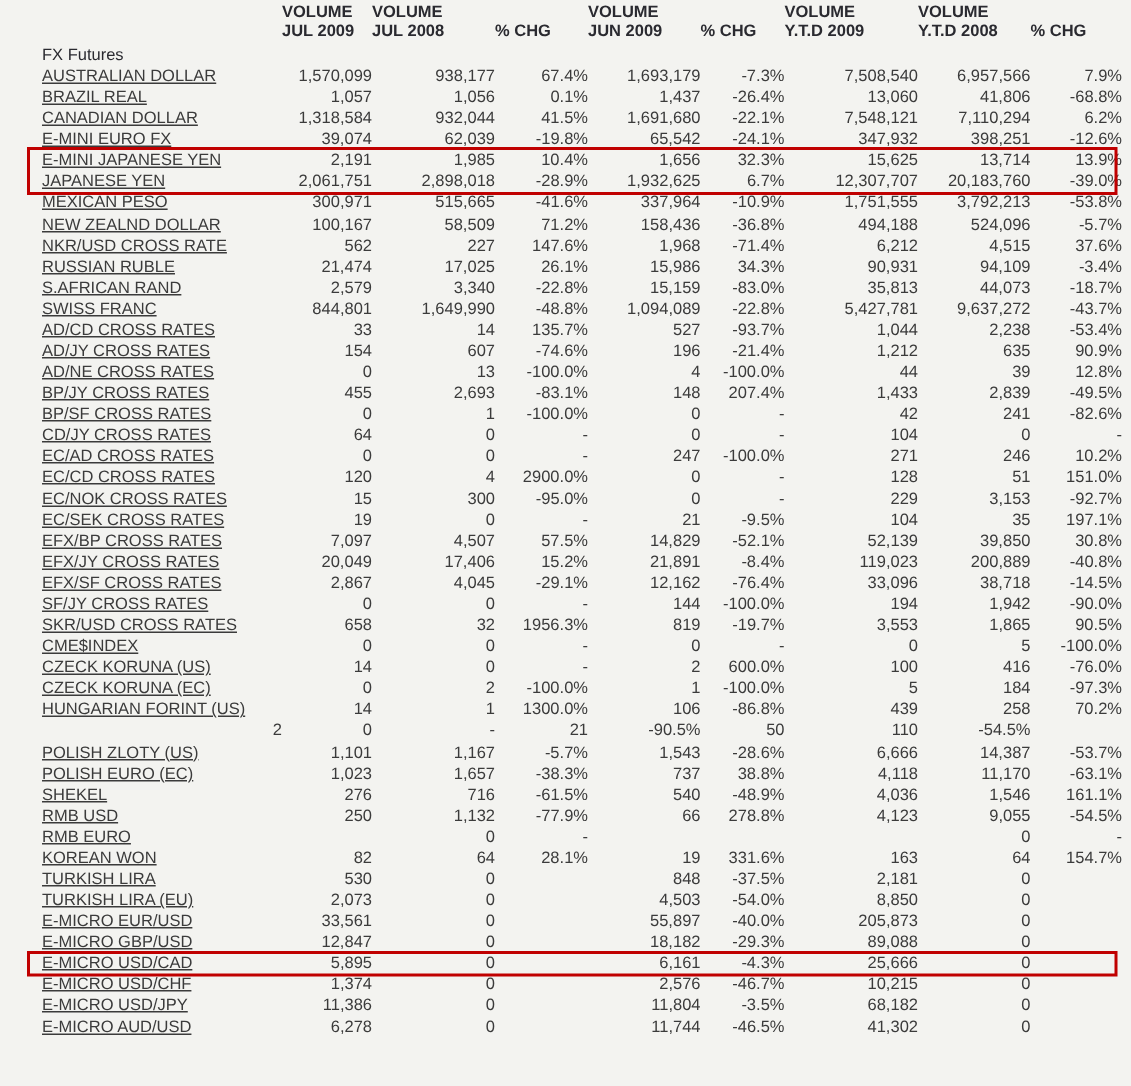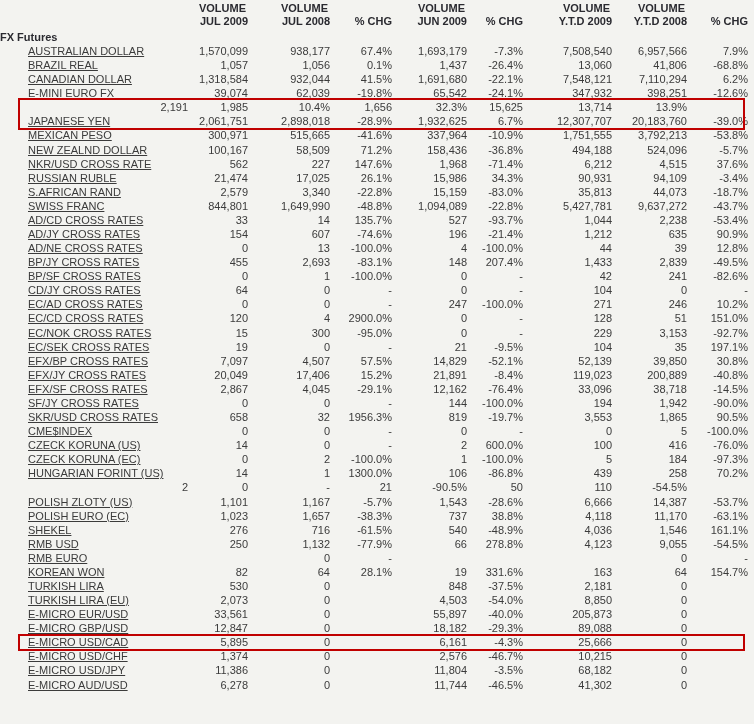--- a/index.html
+++ b/index.html
@@ -10,28 +10,28 @@
     font-size:11px;
     color:#3b3b3b;
     overflow:hidden;
   }
   .sheet{position:relative;width:754px;height:724px;padding-top:2px;box-sizing:border-box;}
   .hrow,.row{
     display:grid;
     grid-template-columns:188px 60px 82px 62px 75px 56px 89px 75px 61px;
   }
   .hcell{
-    text-align:right;
     font-weight:bold;
     color:#2a2a30;
   }
   .hline{height:13px;line-height:13px;white-space:nowrap;}
   .hline.top{padding-right:2px;}
   .section{
-    font-weight:bold;
+    padding-left:28px;
+    font-weight:normal;
     color:#2a2a30;
     height:14px;line-height:14px;
     margin-top:2px;
   }
   .tbody{position:relative;}
   .row{height:14.09px;line-height:14.09px;}
   .cell{white-space:nowrap;}
   .cell.label{padding-left:28px;text-decoration:underline;}
   .cell.num{text-align:right;}
   .hl{
@@ -121,20 +121,21 @@
         <div class="cell num">39,074</div>
         <div class="cell num">62,039</div>
         <div class="cell num">-19.8%</div>
         <div class="cell num">65,542</div>
         <div class="cell num">-24.1%</div>
         <div class="cell num">347,932</div>
         <div class="cell num">398,251</div>
         <div class="cell num">-12.6%</div>
       </div>
       <div class="row">
+        <div class="cell label">E-MINI JAPANESE YEN</div>
         <div class="cell num">2,191</div>
         <div class="cell num">1,985</div>
         <div class="cell num">10.4%</div>
         <div class="cell num">1,656</div>
         <div class="cell num">32.3%</div>
         <div class="cell num">15,625</div>
         <div class="cell num">13,714</div>
         <div class="cell num">13.9%</div>
       </div>
       <div class="row">

